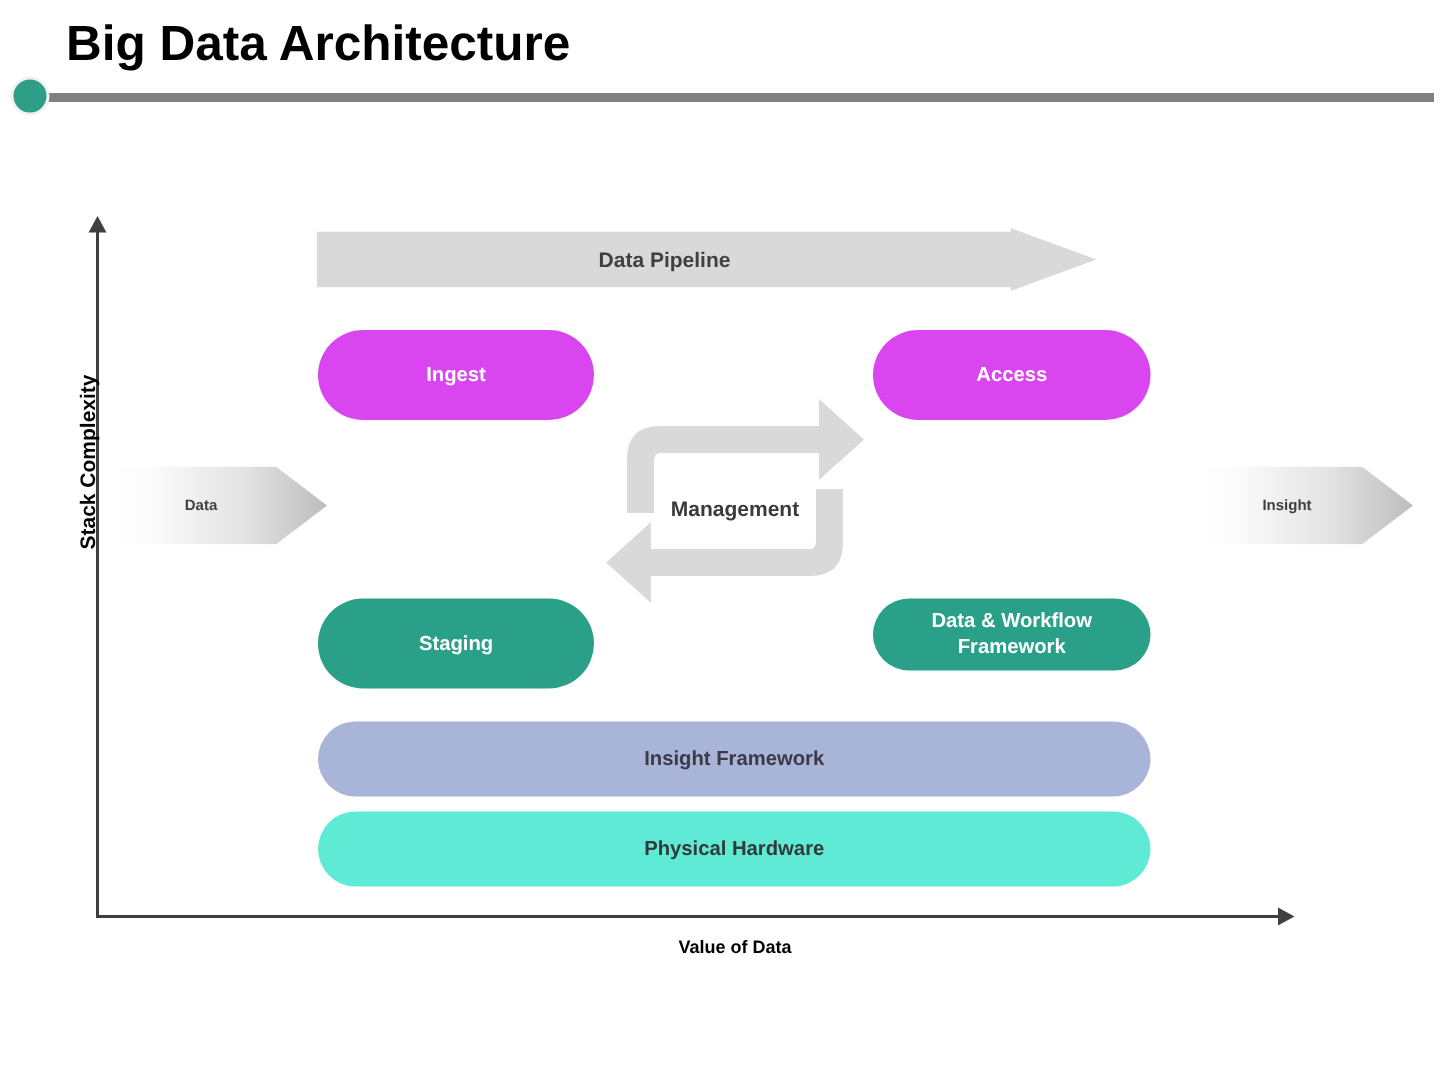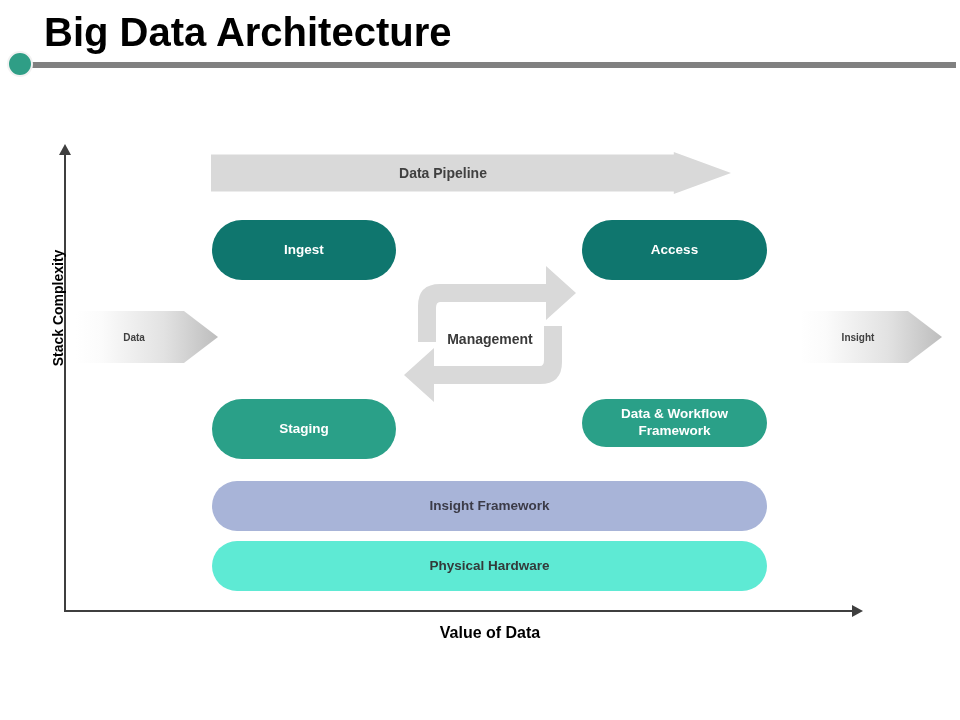--- a/index.html
+++ b/index.html
@@ -14,21 +14,21 @@
     overflow: hidden;
     font-family: "Liberation Sans", sans-serif;
     -webkit-font-smoothing: antialiased;
   }
 
   
   #slide-title {
     position: absolute;
     left: 44px;
     top: 10px;
-    font-size: 40px;
+    font-size: 33px;
     font-weight: bold;
     color: #000000;
     letter-spacing: 0px;
     white-space: nowrap;
   }
   #header-rule {
     position: absolute;
     left: 20px;
     top: 62px;
     width: 936px;
@@ -96,39 +96,39 @@
     font-weight: bold;
     color: #000000;
     white-space: nowrap;
   }
   #axis-x-label {
     position: absolute;
     left: 330px;
     top: 624px;
     width: 320px;
     text-align: center;
-    font-size: 16px;
+    font-size: 12px;
     font-weight: bold;
     color: #000000;
   }
 
   
   .pill {
     position: absolute;
     display: flex;
     align-items: center;
     justify-content: center;
     text-align: center;
     font-size: 13.5px;
     font-weight: bold;
     line-height: 1.25;
     box-sizing: border-box;
   }
   .pill-blue {
-    background: #0f766e;
+    background: #d946ef;
     color: #ffffff;
     border-radius: 34px;
   }
   .pill-teal {
     background: #2aa088;
     color: #ffffff;
     border-radius: 34px;
   }
   .bar-periwinkle {
     background: #a8b4d8;

